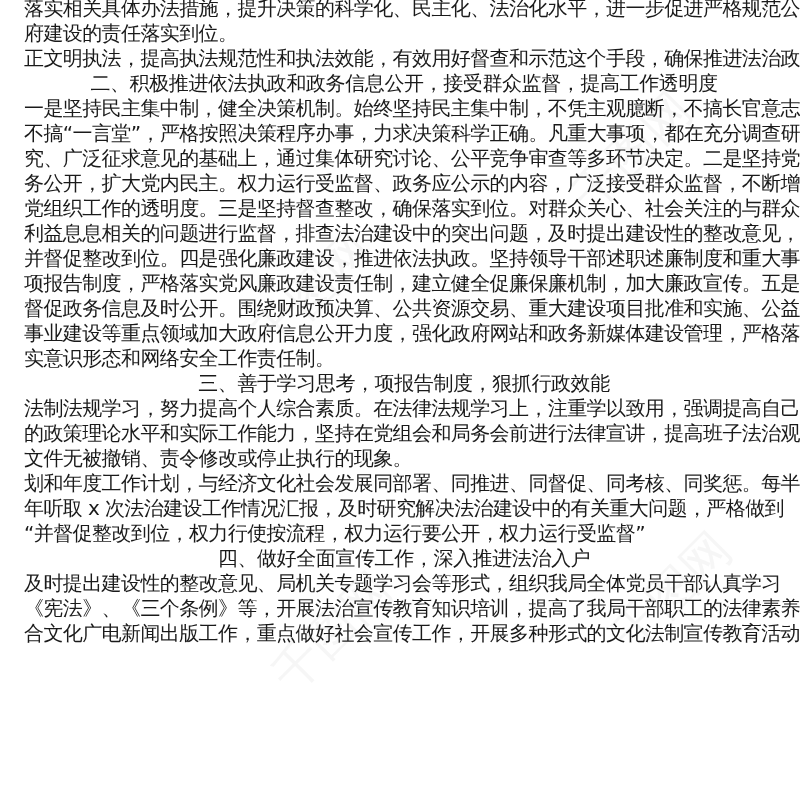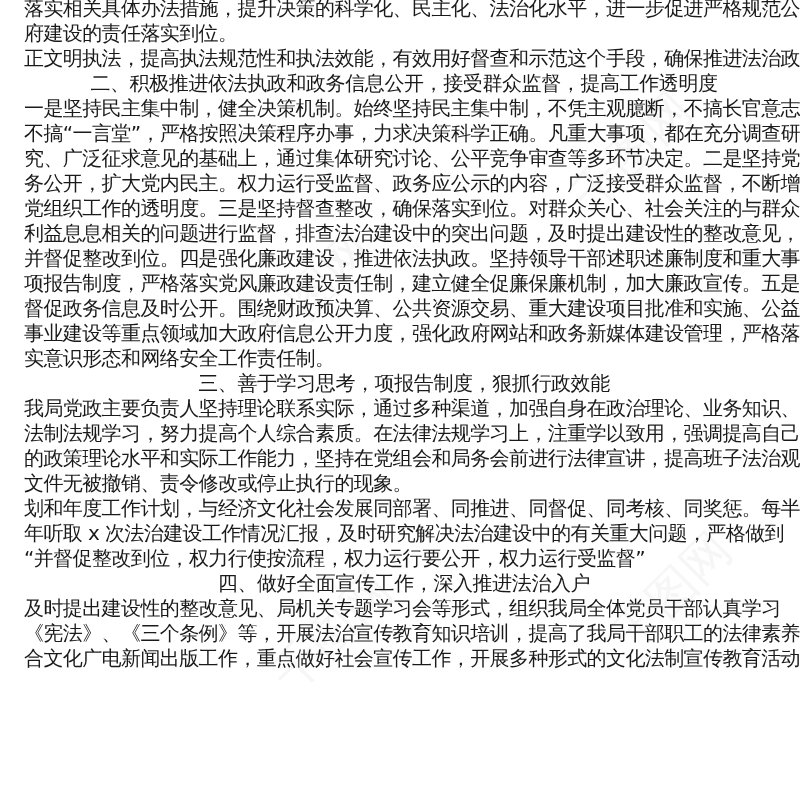--- a/index.html
+++ b/index.html
@@ -71,21 +71,20 @@
       <div class="line">并督促整改到位。四是强化廉政建设，推进依法执政。坚持领导干部述职述廉制度和重大事</div>
       <div class="line">项报告制度，严格落实党风廉政建设责任制，建立健全促廉保廉机制，加大廉政宣传。五是</div>
       <div class="line">督促政务信息及时公开。围绕财政预决算、公共资源交易、重大建设项目批准和实施、公益</div>
       <div class="line">事业建设等重点领域加大政府信息公开力度，强化政府网站和政务新媒体建设管理，严格落</div>
       <div class="line">实意识形态和网络安全工作责任制。</div>
     </div>
     <div>
       <div class="line heading">三、善于学习思考，项报告制度，狠抓行政效能</div>
     </div>
     <div>
-      <div class="line">我局党政主要负责人坚持理论联系实际，通过多种渠道，加强自身在政治理论、业务知识、</div>
       <div class="line">法制法规学习，努力提高个人综合素质。在法律法规学习上，注重学以致用，强调提高自己</div>
       <div class="line">的政策理论水平和实际工作能力，坚持在党组会和局务会前进行法律宣讲，提高班子法治观</div>
       <div class="line">文件无被撤销、责令修改或停止执行的现象。</div>
     </div>
     <div>
       <div class="line">划和年度工作计划，与经济文化社会发展同部署、同推进、同督促、同考核、同奖惩。每半</div>
       <div class="line">年听取 x 次法治建设工作情况汇报，及时研究解决法治建设中的有关重大问题，严格做到</div>
       <div class="line">“并督促整改到位，权力行使按流程，权力运行要公开，权力运行受监督”</div>
     </div>
     <div>

